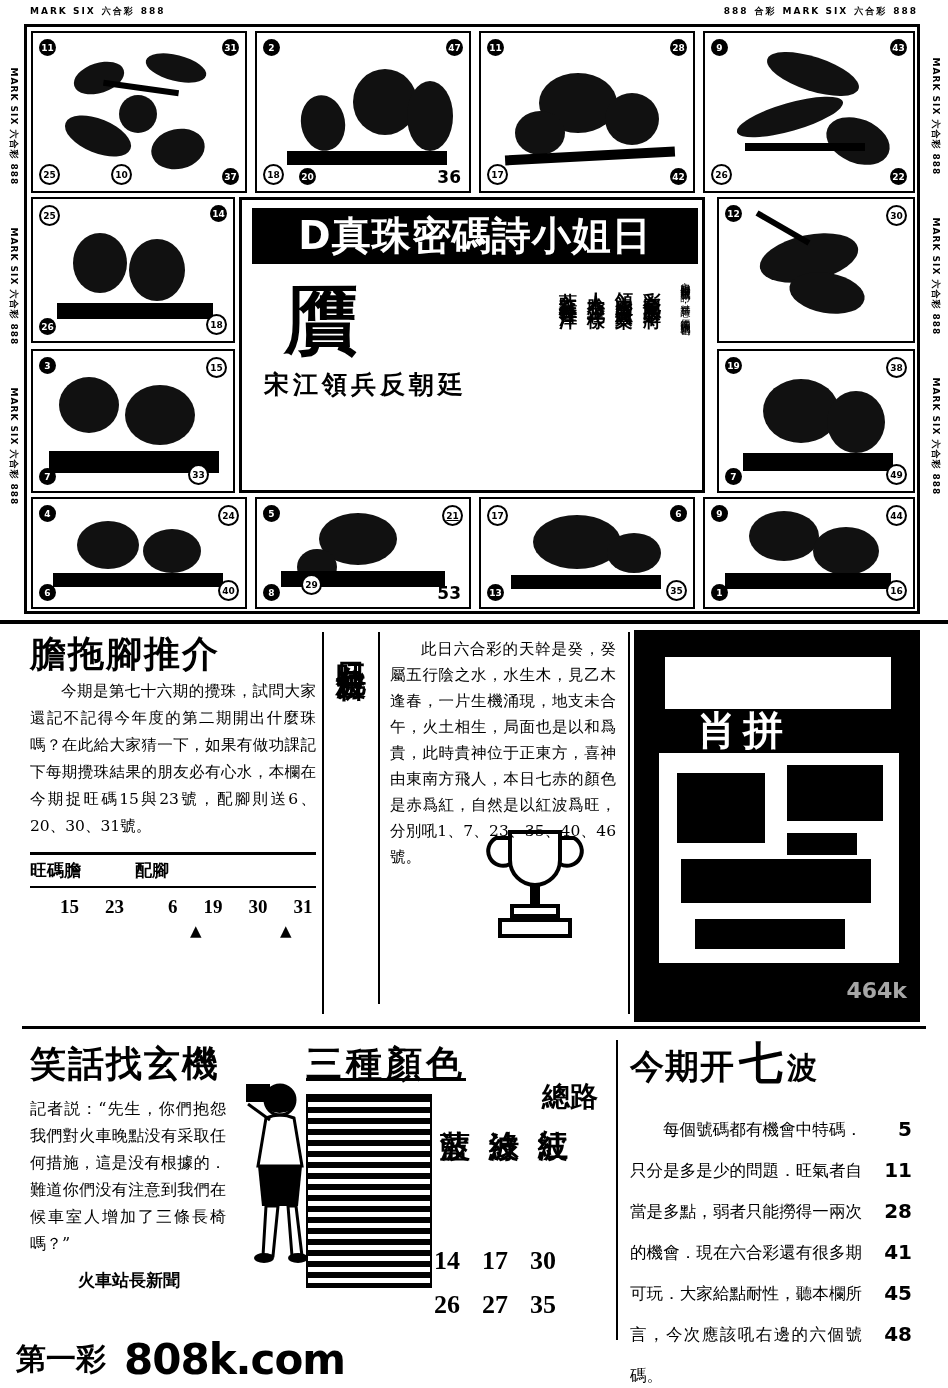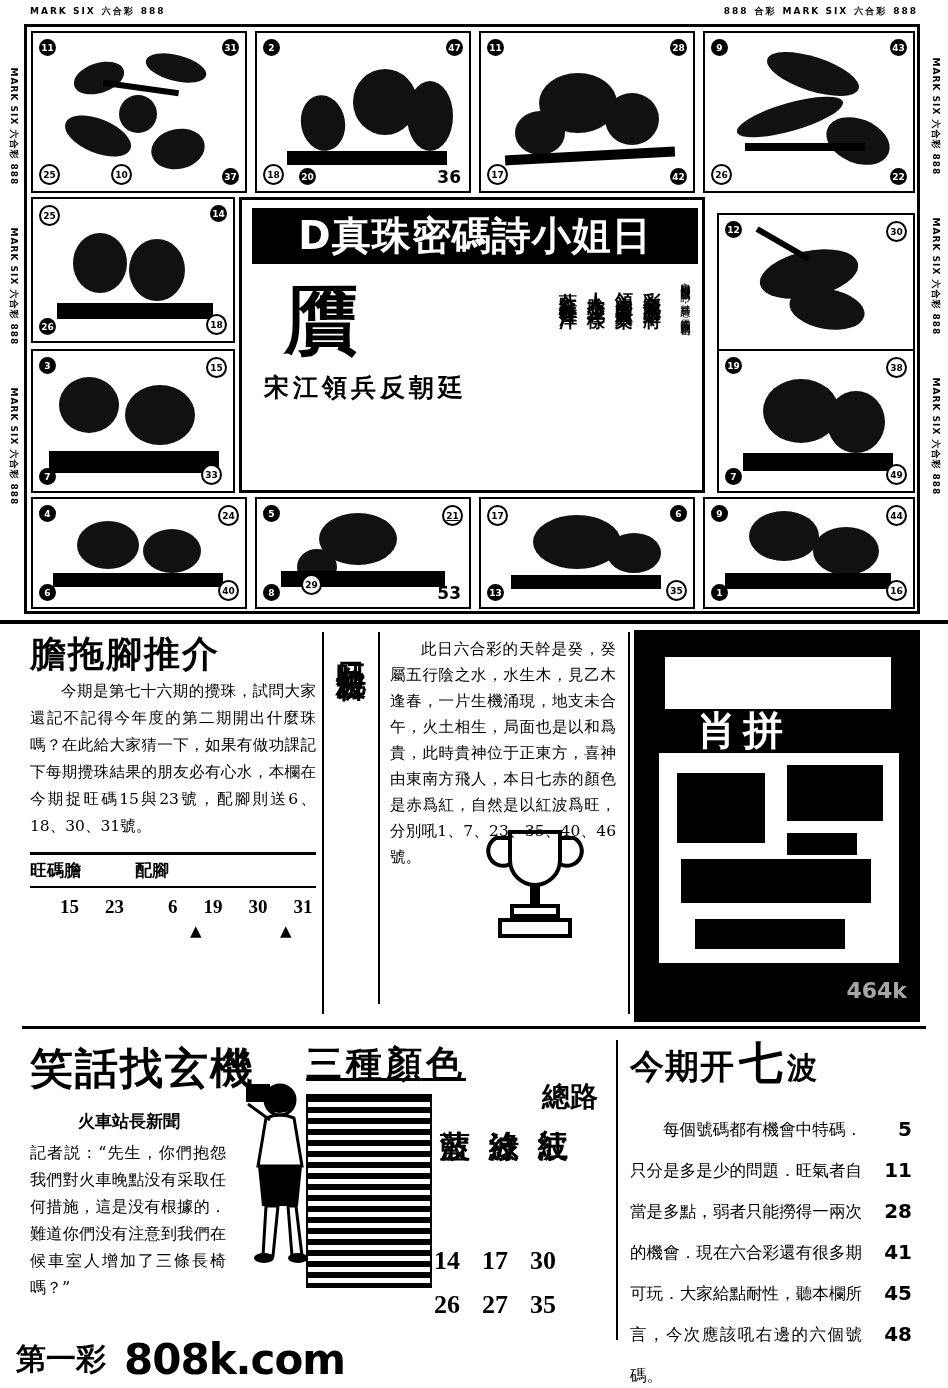--- a/index.html
+++ b/index.html
@@ -78,21 +78,21 @@
     display:flex;align-items:center;justify-content:center;
     direction:rtl;
   }
   .poster-big{
     position:absolute;left:42px;top:72px;font-size:74px;font-weight:bold;
     color:#000;font-family:"DejaVu Serif","Liberation Serif",serif;
   }
   .poster-couplet{
     position:absolute;left:22px;top:170px;width:276px;
     font-size:25px;font-weight:bold;line-height:34px;color:#000;
-    font-family:Liberation Sans, sans-serif;
+    font-family:Liberation Mono, monospace;
     letter-spacing:4px;
   }
   .vcol{
     position:absolute;top:78px;
     writing-mode:vertical-rl;text-orientation:upright;
     font-size:18px;line-height:24px;font-weight:bold;color:#000;
     font-family:"DejaVu Serif","Liberation Serif",serif;
     letter-spacing:3px;
   }
   .vcol.small{font-size:10px;line-height:13px;letter-spacing:1px;font-weight:normal;}
@@ -242,24 +242,24 @@
 
     <div class="cell" style="left:4px;top:322px;width:204px;height:144px;">
       <div class="art">
         <div class="ink" style="left:26px;top:26px;width:60px;height:56px;"></div>
         <div class="ink" style="left:92px;top:34px;width:70px;height:60px;"></div>
         <div class="ink2" style="left:16px;top:100px;width:170px;height:22px;"></div>
       </div>
       <div class="num" style="left:6px;top:6px;">3</div>
       <div class="num light" style="right:6px;top:6px;">15</div>
       <div class="num" style="left:6px;bottom:6px;">7</div>
-      <div class="num light" style="right:11px;bottom:6px;">33</div>
-    </div>
-
-    <div class="cell" style="left:690px;top:186px;width:198px;height:146px;padding-left:38px;">
+      <div class="num light" style="right:24px;bottom:6px;">33</div>
+    </div>
+
+    <div class="cell" style="left:690px;top:170px;width:198px;height:146px;padding-left:38px;">
       <div class="art">
         <div class="ink" style="left:40px;top:36px;width:100px;height:46px;transform:rotate(-12deg);"></div>
         <div class="ink" style="left:70px;top:74px;width:76px;height:40px;transform:rotate(10deg);"></div>
         <div class="ink2" style="left:34px;top:26px;width:60px;height:6px;transform:rotate(30deg);"></div>
       </div>
       <div class="num" style="left:6px;top:6px;">12</div>
       <div class="num light" style="right:6px;top:6px;">30</div>
     </div>
 
     <div class="cell" style="left:690px;top:322px;width:198px;height:144px;">
@@ -334,21 +334,21 @@
       <div class="vcol" style="right:66px;top:78px;">領內次響氏興樂</div>
       <div class="vcol" style="right:38px;top:78px;">彩色圖裏必中將</div>
       <div class="vcol small" style="right:10px;top:74px;height:110px;">向小姐特别奉献重教碼詩，精選詩意，便從圖中找到密碼。</div>
     </div>
   </div>
 
   <div style="position:absolute;left:0;top:620px;width:948px;height:4px;background:#000;"></div>
 
   <div class="panel" style="left:30px;top:632px;width:286px;height:390px;">
     <div class="brush-head" style="font-size:36px;letter-spacing:2px;line-height:42px;margin-bottom:2px;">膽拖腳推介</div>
-    <div class="body-cn" style="font-size:15.5px;line-height:27px;text-align:justify;text-indent:2em;margin-top:4px;">今期是第七十六期的攪珠，試問大家還記不記得今年度的第二期開出什麼珠嗎？在此給大家猜一下，如果有做功課記下每期攪珠結果的朋友必有心水，本欄在今期捉旺碼15與23號，配腳則送6、18、30、31號。</div>
+    <div class="body-cn" style="font-size:15.5px;line-height:27px;text-align:justify;text-indent:2em;margin-top:4px;">今期是第七十六期的攪珠，試問大家還記不記得今年度的第二期開出什麼珠嗎？在此給大家猜一下，如果有做功課記下每期攪珠結果的朋友必有心水，本欄在今期捉旺碼15與23號，配腳則送6、20、30、31號。</div>
 
     <div class="hr-black" style="margin-top:12px;"></div>
     <div class="tbl-head" style="margin-top:4px;">
       <span style="width:105px;">旺碼膽</span>
       <span>配腳</span>
     </div>
     <div class="hr-black" style="margin-top:4px;height:2px;"></div>
     <div style="display:flex;font-size:19px;font-weight:bold;margin-top:8px;gap:26px;padding-left:30px;font-family:'Liberation Serif',serif;">
       <span>15</span>
       <span>23</span>
@@ -392,23 +392,23 @@
       <div style="position:absolute;left:44px;top:226px;width:190px;height:44px;background:#000;"></div>
       <div style="position:absolute;left:150px;top:200px;width:70px;height:22px;background:#000;"></div>
       <div style="position:absolute;left:58px;top:286px;width:150px;height:30px;background:#000;"></div>
       <div style="position:absolute;right:10px;bottom:16px;font-size:22px;font-weight:bold;color:#fff;opacity:.65;">464k</div>
     </div>
   </div>
 
   <div style="position:absolute;left:22px;top:1026px;width:904px;height:3px;background:#000;"></div>
 
   <div class="panel" style="left:30px;top:1040px;width:290px;height:300px;">
-    <div class="brush-head" style="font-size:43px;letter-spacing:2px;font-family:Liberation Serif, serif;">笑話找玄機</div>
+    <div class="brush-head" style="font-size:36px;letter-spacing:2px;font-family:Liberation Serif, serif;">笑話找玄機</div>
+    <div class="body-cn" style="font-size:16px;line-height:27px;margin-top:6px;width:196px;text-align:justify;">記者説：“先生，你們抱怨我們對火車晚點没有采取任何措施，這是没有根據的．難道你們没有注意到我們在候車室人增加了三條長椅嗎？”</div>
     <div class="body-cn" style="font-size:17px;font-weight:bold;margin-top:12px;margin-left:48px;">火車站長新聞</div>
-    <div class="body-cn" style="font-size:16px;line-height:27px;margin-top:6px;width:196px;text-align:justify;">記者説：“先生，你們抱怨我們對火車晚點没有采取任何措施，這是没有根據的．難道你們没有注意到我們在候車室人增加了三條長椅嗎？”</div>
 
     <svg width="86" height="190" viewBox="0 0 86 190" style="position:absolute;right:-2px;top:34px;">
       <circle cx="44" cy="26" r="15" fill="none" stroke="#000" stroke-width="3"></circle>
       <path d="M29 20 q15 -18 30 0 q2 14 -4 16 q-12 6 -22 0 q-6 -4 -4 -16z" fill="#000"></path>
       <path d="M30 44 q14 -6 28 0 l8 48 h-44z" fill="none" stroke="#000" stroke-width="3"></path>
       <path d="M22 92 h44 l-4 40 h-36z" fill="#000"></path>
       <path d="M30 132 l-3 50 h10 l5 -50z" fill="none" stroke="#000" stroke-width="3"></path>
       <path d="M52 132 l4 50 h10 l-6 -50z" fill="none" stroke="#000" stroke-width="3"></path>
       <rect x="10" y="10" width="24" height="18" fill="#000"></rect>
       <path d="M34 46 l-22 -16" stroke="#000" stroke-width="3" fill="none"></path>

